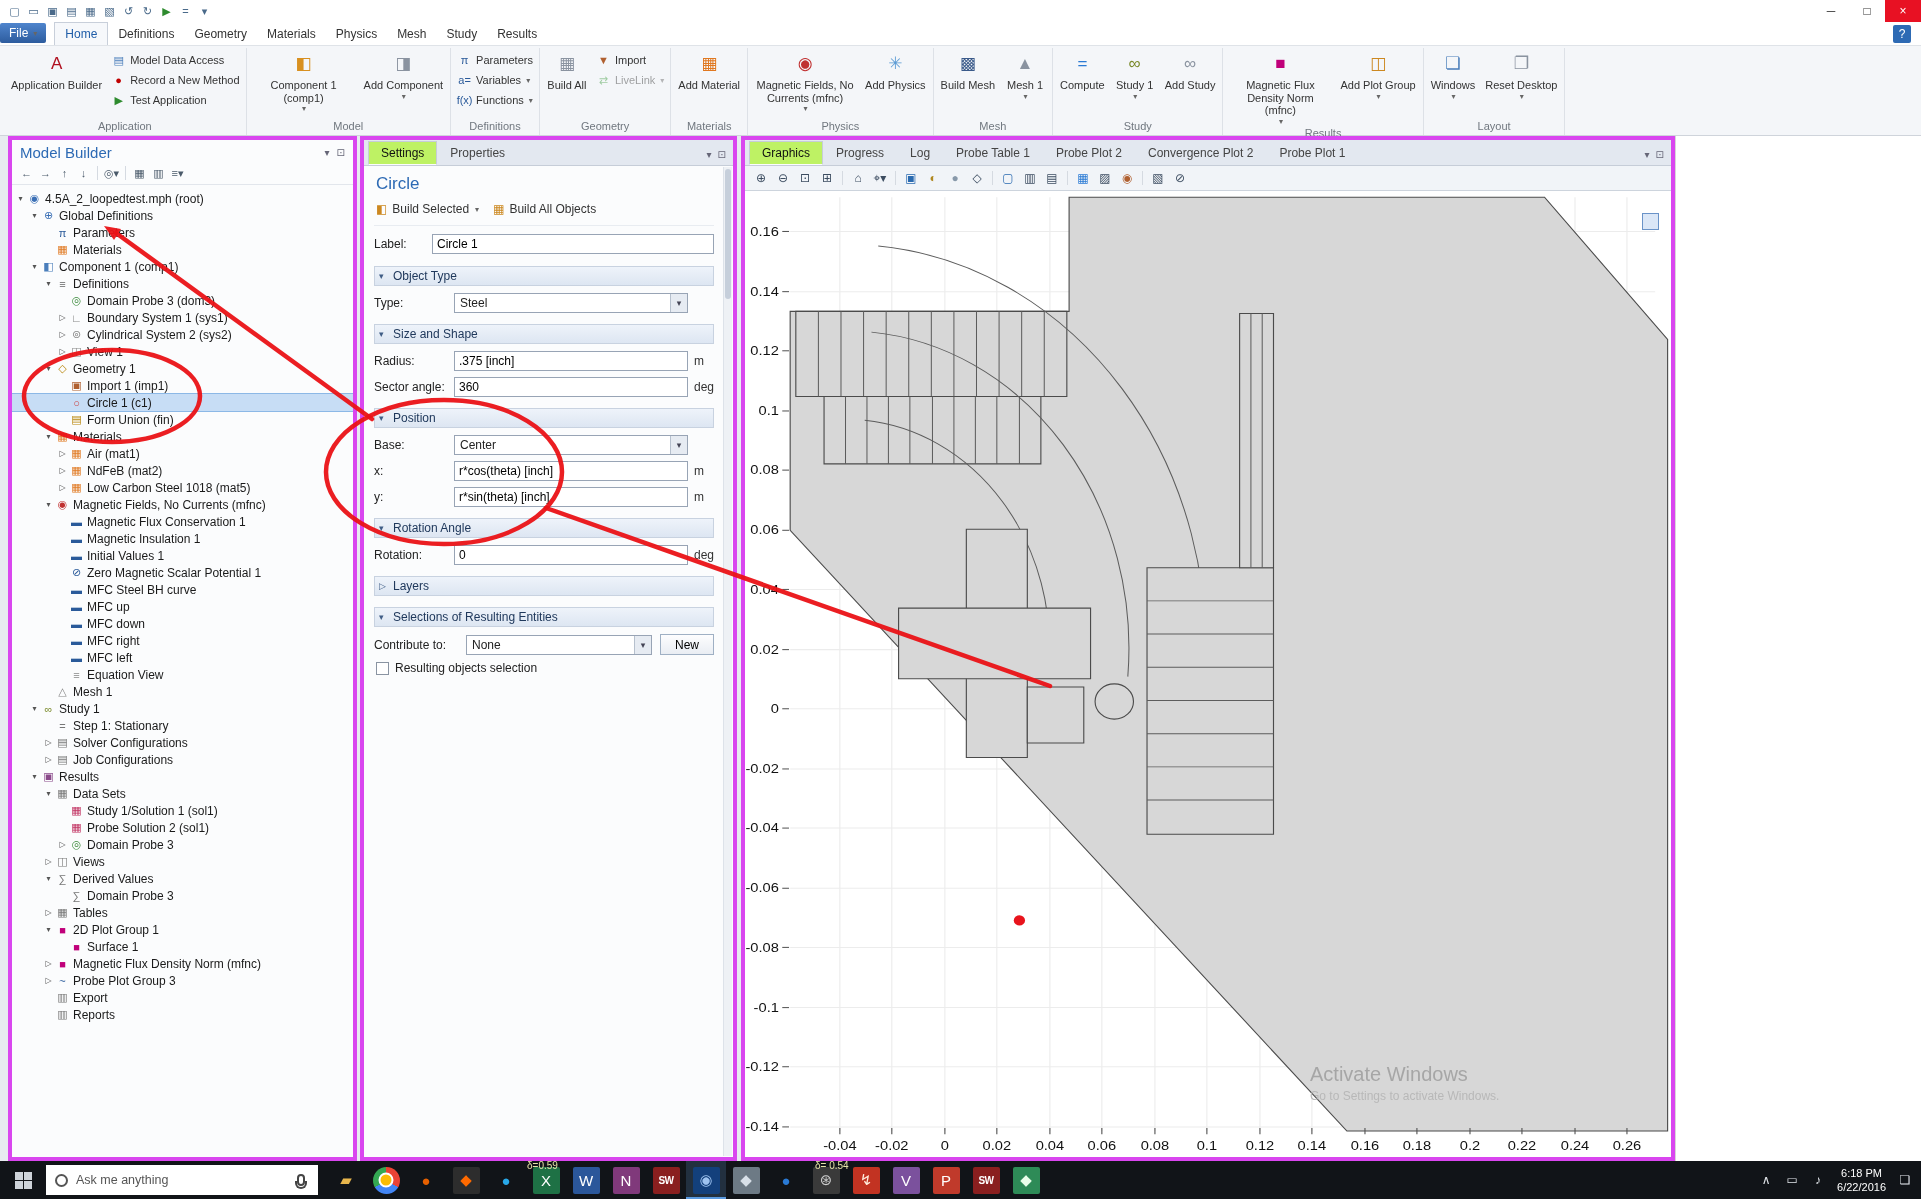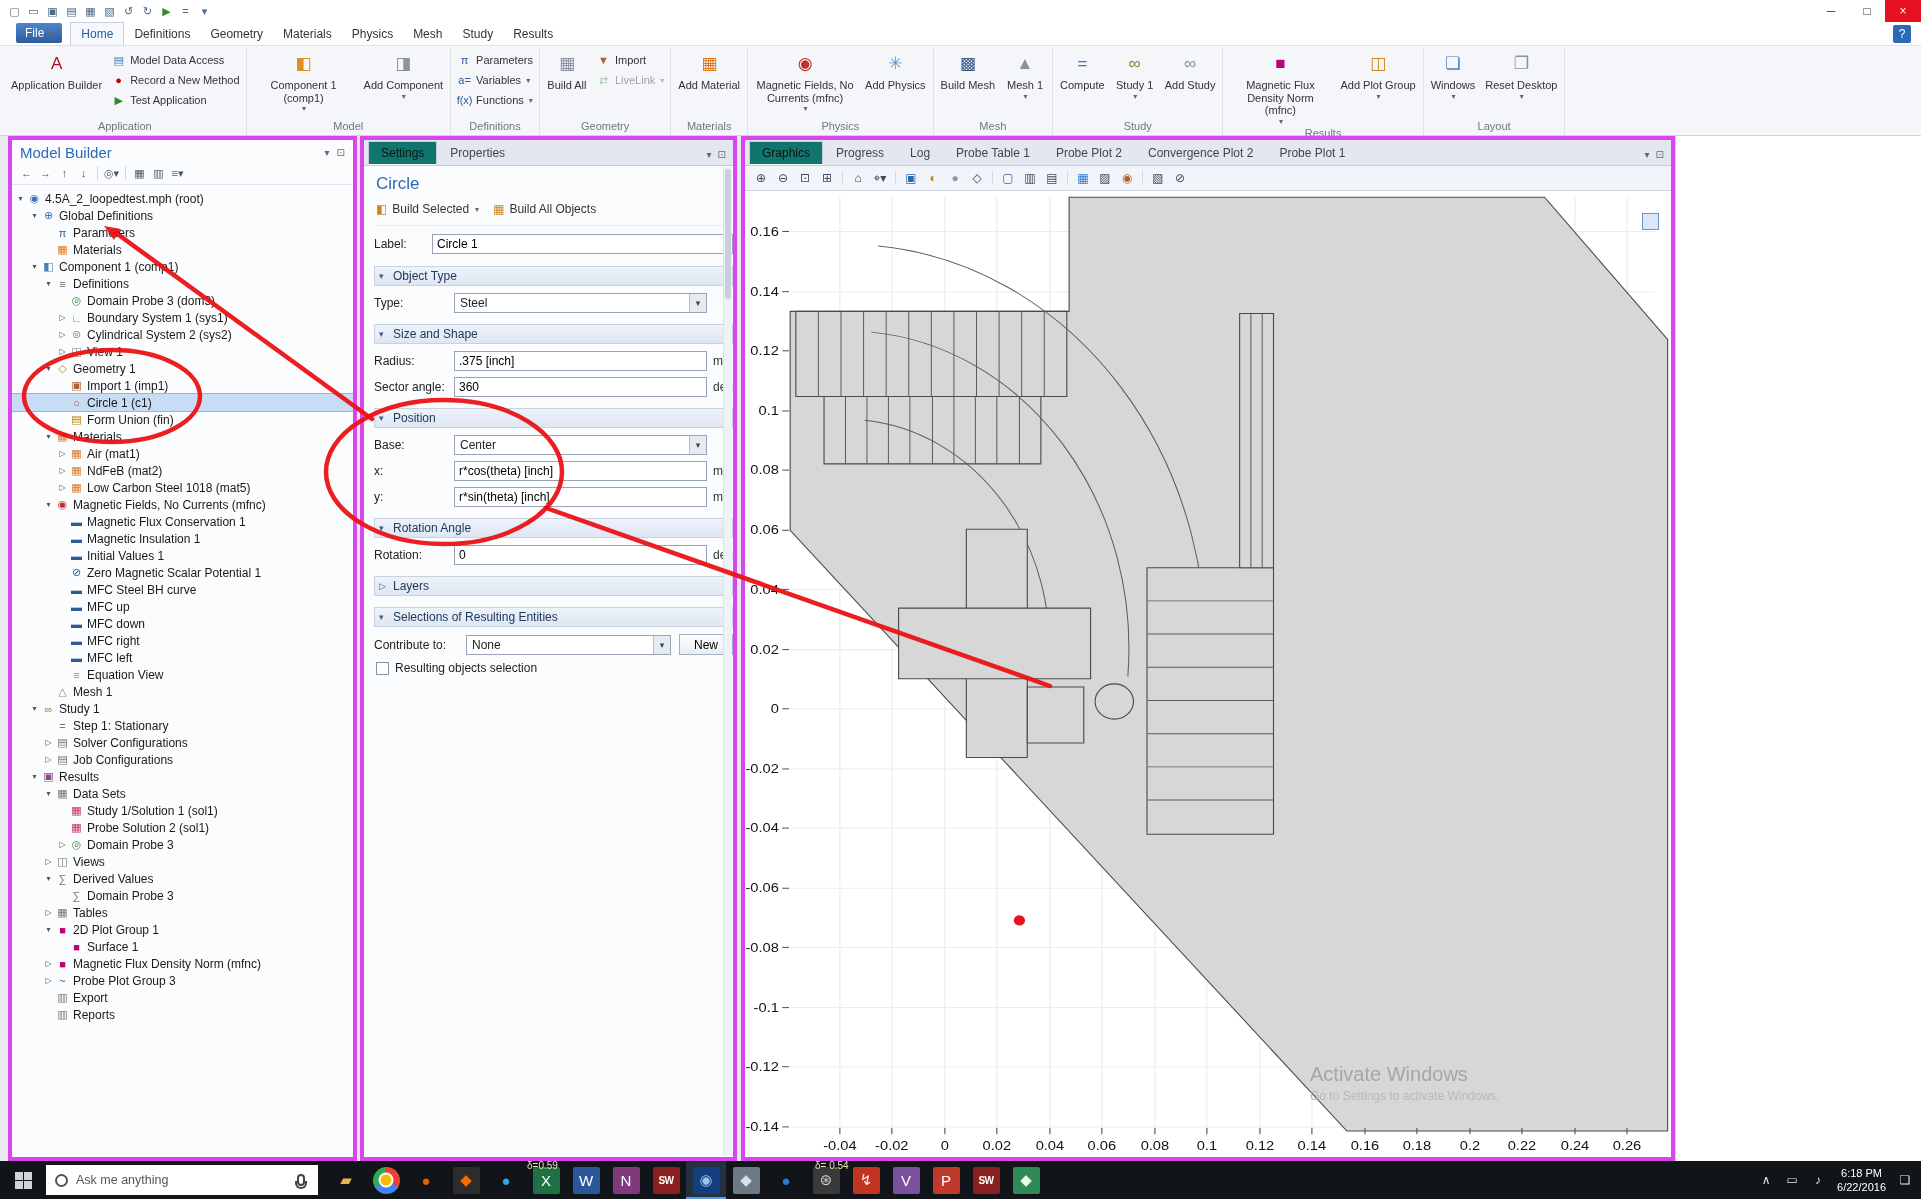--- a/index.html
+++ b/index.html
@@ -10,21 +10,21 @@
   
   .titlebar{height:22px;background:#fff;display:flex;align-items:center;position:relative}
   .qat{display:flex;gap:2px;padding-left:6px;z-index:2}
   .qat span{font-size:11px;color:#4a6a8a;width:17px;height:17px;line-height:17px;text-align:center}
   .tb-title{position:absolute;left:0;right:0;text-align:center;font-size:12px;color:#222}
   .win-btns{margin-left:auto;display:flex;z-index:2}
   .wbtn{width:36px;height:22px;display:flex;align-items:center;justify-content:center;font-size:12px;color:#333}
   .wbtn.close{background:#e81123;color:#fff}
 
   
-  .tabrow{height:24px;background:#fff;display:flex;align-items:flex-end;padding-left:16px;border-bottom:1px solid #dfe3e8}
+  .tabrow{height:24px;background:#fff;display:flex;align-items:flex-end;padding-left:0;border-bottom:1px solid #dfe3e8}
   .file-btn{background:linear-gradient(#4f85cd,#2d5c9e);color:#fff;font-size:12px;height:20px;padding:0 9px;border-radius:2px;display:flex;align-items:center;gap:4px;margin:0 8px 2px 0}
   .mtabs{display:flex;align-items:flex-end}
   .mtab{font-size:12px;color:#333;padding:4px 10px}
   .mtab.active{background:#f6f8fb;color:#1f5da8;border:1px solid #c8cfda;border-bottom:none}
   .help-btn{margin-left:auto;margin-right:10px;width:18px;height:18px;background:#2d6ab4;color:#fff;border-radius:2px;font-size:12px;display:flex;align-items:center;justify-content:center;margin-bottom:2px}
 
   
   .ribbon{height:90px;background:#f4f6f9;border-bottom:1px solid #cfd4db;display:flex;align-items:stretch;padding:2px 4px 0 4px}
   .rgroup{display:flex;flex-direction:column;border-right:1px solid #dde1e7;padding:0 3px}
   .rg-items{display:flex;flex:1;align-items:stretch;gap:2px}
@@ -55,23 +55,23 @@
   .trow{display:flex;align-items:center;height:17px;white-space:nowrap}
   .trow.sel{background:#c7ddf5;outline:1px solid #8cb8e6}
   .texp{width:13px;font-size:8px;color:#555;text-align:center;flex:none}
   .ticon{width:15px;text-align:center;font-size:11px;flex:none;margin-right:3px}
   .tlabel{color:#1a1a1a}
 
   
   .settings{width:377px;position:relative;display:flex;flex-direction:column}
   .stabs{height:26px;display:flex;align-items:flex-end;background:#e3e8f0;border-bottom:1px solid #c6cdd8;padding-left:4px;flex:none}
   .stab{font-size:12px;color:#444;padding:4px 12px;border:1px solid transparent}
-  .stab.active{background:#0f766e;border-color:#c6cdd8;border-bottom-color:#fbfcfd;color:#111}
+  .stab.active{background:#bef264;border-color:#c6cdd8;border-bottom-color:#fbfcfd;color:#111}
   .stab-icons{margin-left:auto;display:flex;gap:6px;padding:0 7px 5px;font-size:10px;color:#667}
-  .s-content{padding:4px 0 0 10px;overflow:hidden;flex:1}
+  .s-content{padding:4px 19px 0 10px;overflow:hidden;flex:1}
   .s-title{font-size:17px;color:#2d6ab4;padding:4px 0 6px 2px}
   .s-toolbar{display:flex;align-items:center;gap:14px;font-size:12px;color:#333;padding:2px 0 9px 2px;border-bottom:1px solid #e8ecf1;margin-bottom:8px}
   .s-tb-item{display:flex;align-items:center;gap:5px}
   .s-tb-item .ricon{font-size:12px}
   .s-label-row{display:grid;grid-template-columns:58px 1fr;align-items:center;margin-bottom:12px;font-size:12px;color:#222}
   input.txt{height:20px;border:1px solid #98a4b5;font:12px "Liberation Sans","DejaVu Sans",sans-serif;padding:0 4px;background:#fff;width:100%}
   .sec{margin-bottom:11px}
   .sec-head{display:flex;align-items:center;background:linear-gradient(#eef3fa,#dde6f2);border:1px solid #c8d2e0;height:20px;font-size:12px;color:#20395c;padding:0 4px;margin-bottom:7px}
   .sec-head .tri{width:14px;font-size:9px;color:#3f5d85}
   .frow{display:grid;grid-template-columns:80px 1fr 26px;align-items:center;margin-bottom:6px;font-size:12px;color:#222}

